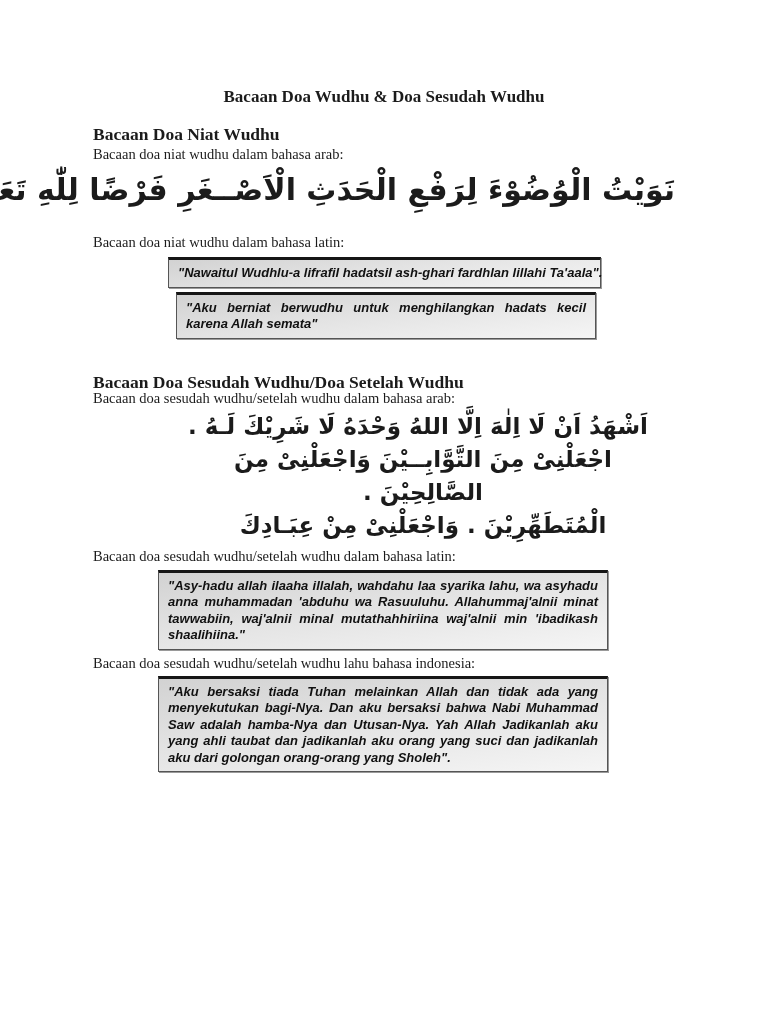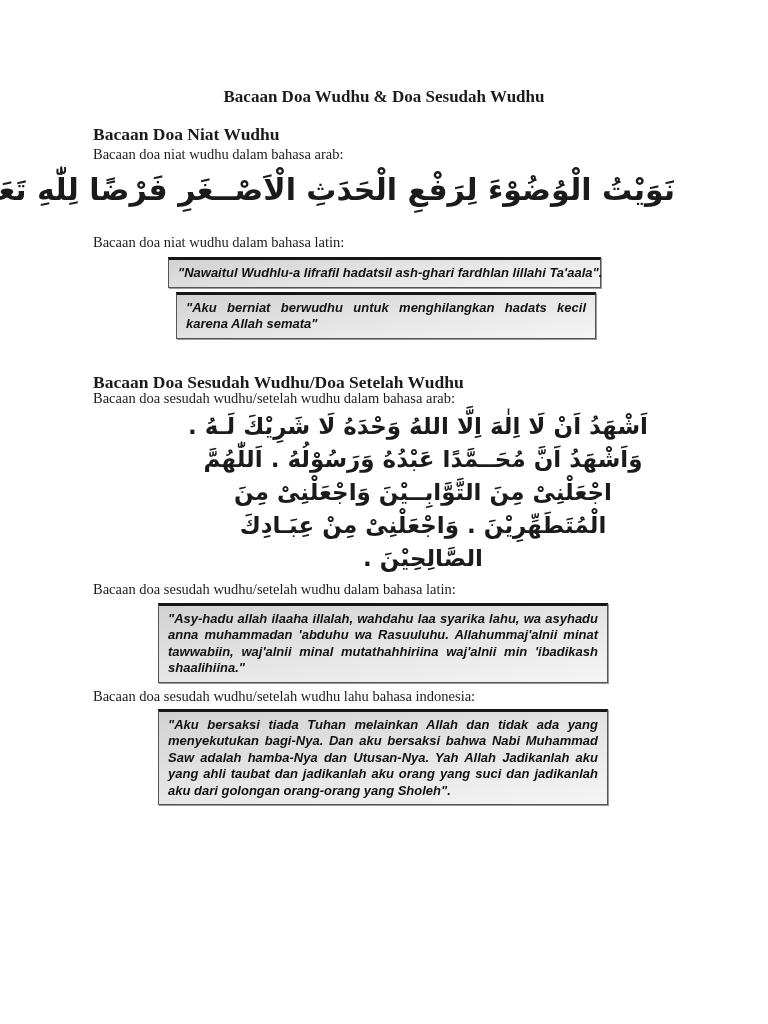--- a/index.html
+++ b/index.html
@@ -126,24 +126,23 @@
 
 
     <div class="gray-box box-niat-indo">"Aku berniat berwudhu untuk menghilangkan hadats kecil karena Allah semata"</div>
 
     <div class="section-heading heading-sesudah">Bacaan Doa Sesudah Wudhu/Doa Setelah Wudhu</div>
 
     <div class="label label-4">Bacaan doa sesudah wudhu/setelah wudhu dalam bahasa arab:</div>
 
     <div class="arabic-block">
       <div class="arabic-line">اَشْهَدُ اَنْ لَا اِلٰهَ اِلَّا اللهُ وَحْدَهُ لَا شَرِيْكَ لَـهُ .</div>
-      <div class="arabic-line">وَاَشْهَدُ اَنَّ مُحَــمَّدًا عَبْدُهُ وَرَسُوْلُهُ . اَللّٰهُمَّ</div>
       <div class="arabic-line">اجْعَلْنِىْ مِنَ التَّوَّابِــيْنَ وَاجْعَلْنِىْ مِنَ</div>
+      <div class="arabic-line">الصَّالِحِيْنَ .</div>
       <div class="arabic-line">الْمُتَطَهِّرِيْنَ . وَاجْعَلْنِىْ مِنْ عِبَـادِكَ</div>
-      <div class="arabic-line">الصَّالِحِيْنَ .</div>
     </div>
 
     <div class="label label-5">Bacaan doa sesudah wudhu/setelah wudhu dalam bahasa latin:</div>
 
     <div class="gray-box box-sesudah-latin">"Asy-hadu allah ilaaha illalah, wahdahu laa syarika lahu, wa asyhadu anna muhammadan 'abduhu wa Rasuuluhu. Allahummaj'alnii minat tawwabiin, waj'alnii minal mutathahhiriina waj'alnii min 'ibadikash shaalihiina."</div>
 
     <div class="label label-6">Bacaan doa sesudah wudhu/setelah wudhu lahu bahasa indonesia:</div>
 
     <div class="gray-box box-sesudah-indo">"Aku bersaksi tiada Tuhan melainkan Allah dan tidak ada yang menyekutukan bagi-Nya. Dan aku bersaksi bahwa Nabi Muhammad Saw adalah hamba-Nya dan Utusan-Nya. Yah Allah Jadikanlah aku yang ahli taubat dan jadikanlah aku orang yang suci dan jadikanlah aku dari golongan orang-orang yang Sholeh".</div>
 

